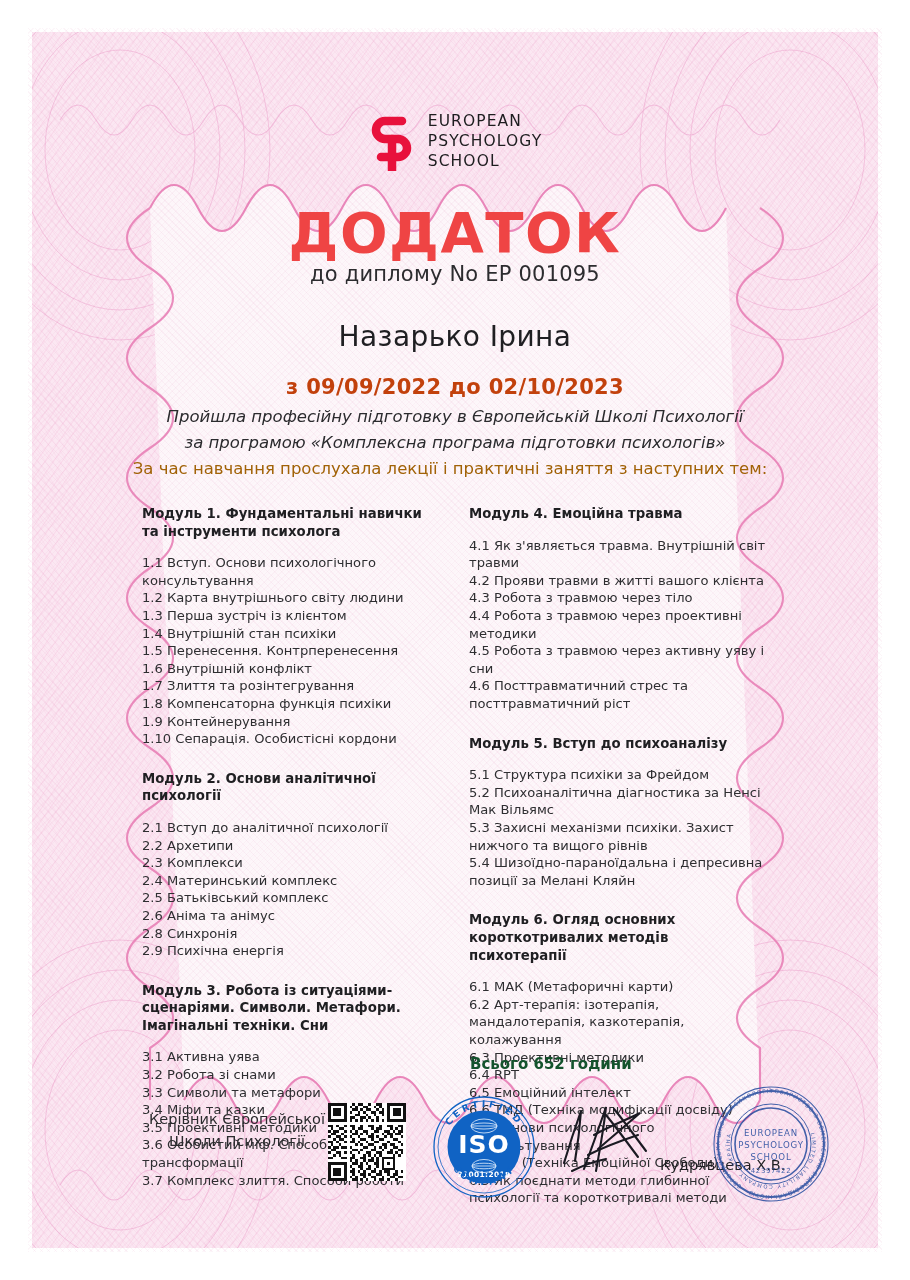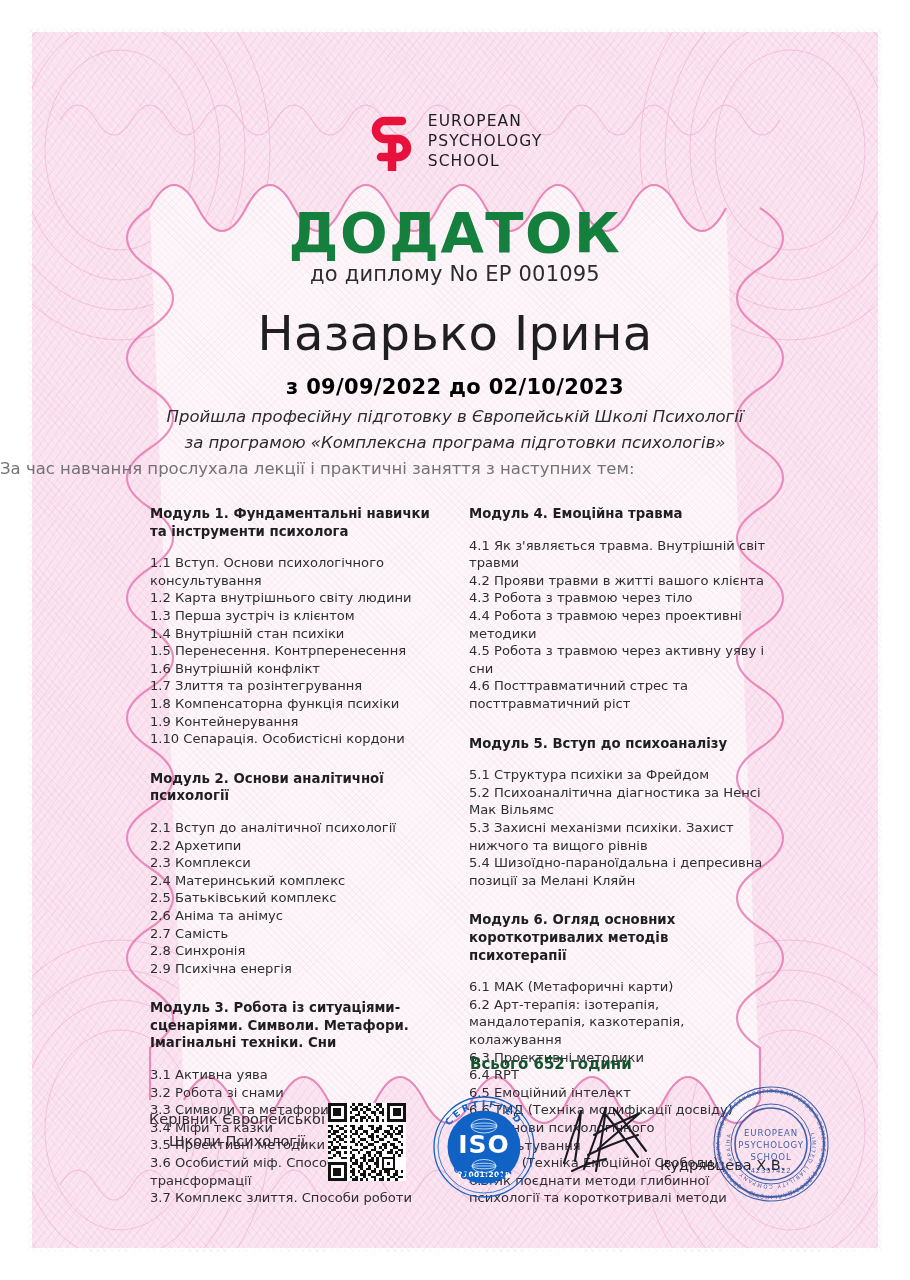--- a/index.html
+++ b/index.html
@@ -73,74 +73,73 @@
   }
 
   
   .doc-title {
     position: absolute;
     top: 200px; left: 0; width: 910px;
     text-align: center;
     font-size: 56px;
     font-weight: 800;
     letter-spacing: 1.5px;
-    color: #15803d;
+    color: #ef4444;
     font-family: "DejaVu Sans", "Liberation Sans", sans-serif;
   }
   .doc-subtitle {
     position: absolute;
     top: 262px; left: 0; width: 910px;
     text-align: center;
     font-size: 21px;
     color: #2c2c2f;
     letter-spacing: 0.2px;
   }
   .recipient {
     position: absolute;
-    top: 305px; left: 0; width: 910px;
-    text-align: center;
-    font-size: 48px;
+    top: 320px; left: 0; width: 910px;
+    text-align: center;
+    font-size: 28px;
     color: #1f1f22;
     letter-spacing: 0.4px;
   }
   .period {
     position: absolute;
     top: 375px; left: 0; width: 910px;
     text-align: center;
     font-size: 21px;
     font-weight: 600;
-    color: #000000;
+    color: #c2410c;
     letter-spacing: 0.3px;
   }
   .intro {
     position: absolute;
     top: 404px; left: 0; width: 910px;
     text-align: center;
     font-size: 16.5px;
     line-height: 1.55;
     color: #2b2b2e;
     font-style: italic;
   }
   .intro-2 {
     position: absolute;
     top: 459px; left: 0; width: 900px;
-    text-align: left;
+    text-align: center;
     font-size: 16.5px;
-    color: #737373;
+    color: #a16207;
   }
 
   
   .columns {
     position: absolute;
     top: 505px;
     left: 142px;
     width: 630px;
     display: flex;
-    gap: 20px;
-    margin-left: 8px;
+    gap: 28px;
   }
   .col { width: 299px; }
 
   .module { margin-bottom: 22px; }
   .module:last-child { margin-bottom: 0; }
 
   .module-title {
     font-size: 13.3px;
     font-weight: 700;
     color: #1f1f22;
@@ -370,21 +369,20 @@
           </div>
           <div class="module">
             <div class="module-title">Модуль 2. Основи аналітичної психології</div>
             <ul class="topic-list">
               <li class="topic">2.1 Вступ до аналітичної психології</li>
               <li class="topic">2.2 Архетипи</li>
               <li class="topic">2.3 Комплекси</li>
               <li class="topic">2.4 Материнський комплекс</li>
               <li class="topic">2.5 Батьківський комплекс</li>
               <li class="topic">2.6 Аніма та анімус</li>
-              <li class="topic">2.7 Самість</li>
               <li class="topic">2.8 Синхронія</li>
               <li class="topic">2.9 Психічна енергія</li>
             </ul>
           </div>
           <div class="module">
             <div class="module-title">Модуль 3. Робота із ситуаціями-сценаріями. Символи. Метафори. Імагінальні техніки. Сни</div>
             <ul class="topic-list">
               <li class="topic">3.1 Активна уява</li>
               <li class="topic">3.2 Робота зі снами</li>
               <li class="topic">3.3 Символи та метафори</li>

